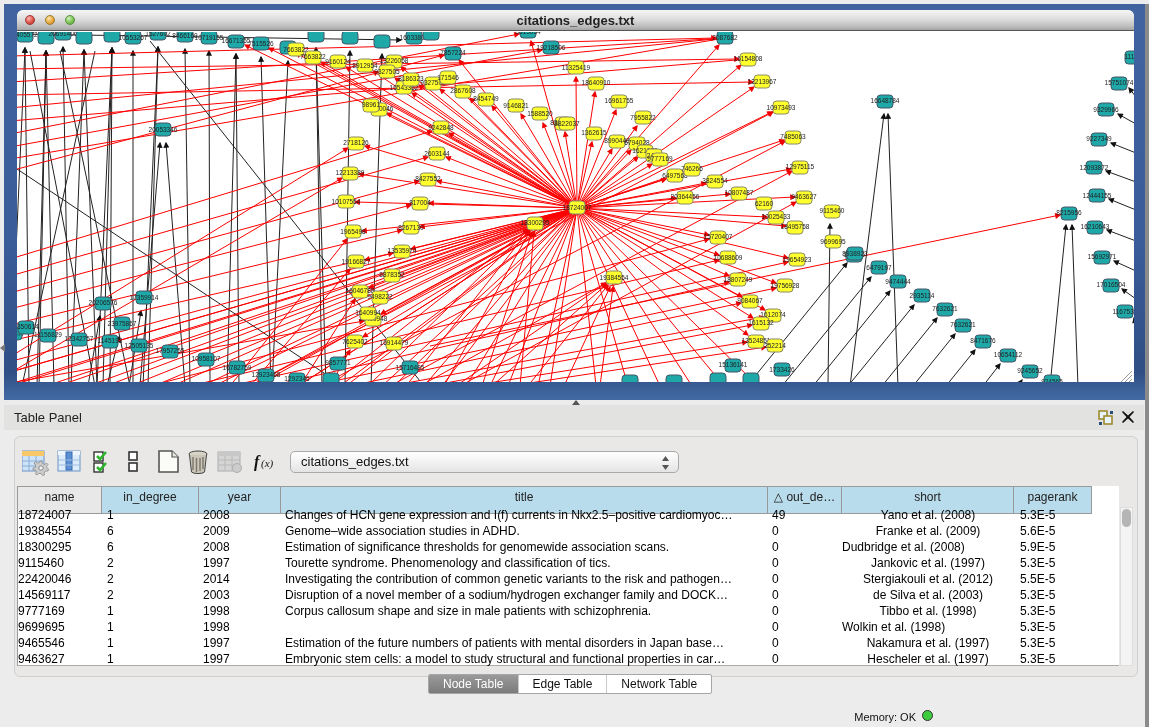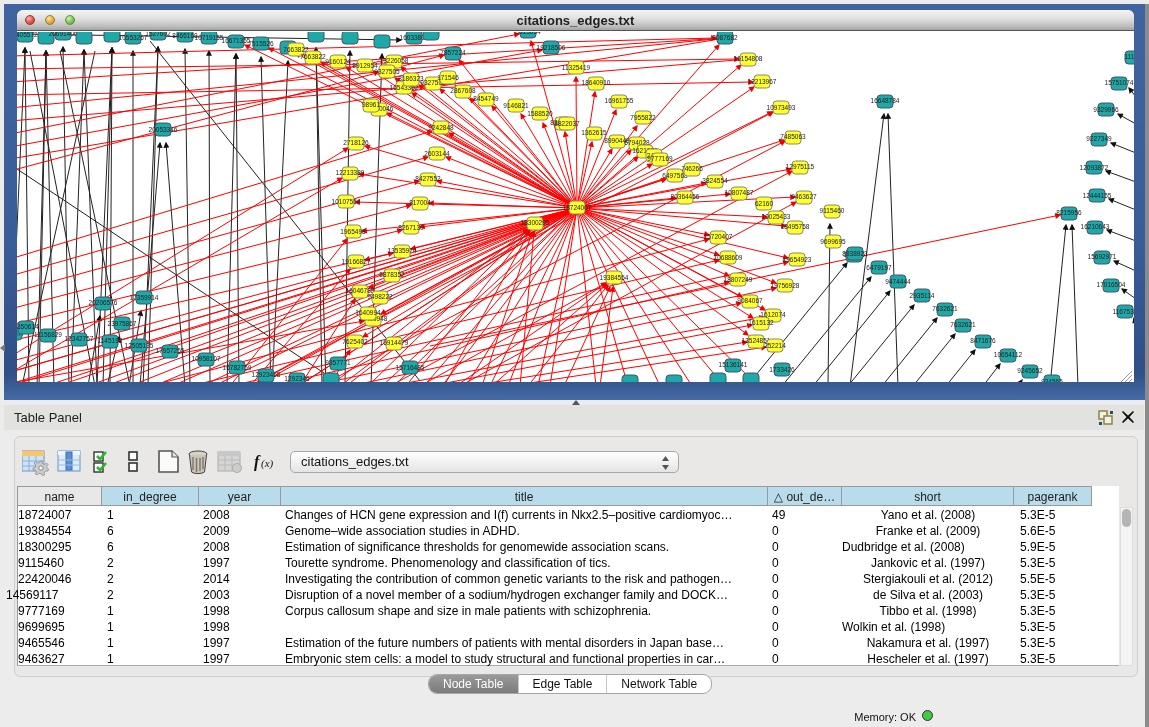--- a/index.html
+++ b/index.html
@@ -9,28 +9,28 @@
 .tl{position:absolute;top:4.5px;width:10px;height:10px;border-radius:50%;}
 #graphwrap{position:absolute;left:0;top:22px;width:1117px;height:352px;background:#fff}
 #split{position:absolute;left:0;top:400px;width:1149px;height:5px;background:#ececec}
 #tph{position:absolute;left:4px;top:405px;width:1140px;height:25px;background:#e2e2e1;color:#222;font-size:13px}
 #tph .t{position:absolute;left:10px;top:5px}
 #panel{position:absolute;left:14px;top:436px;width:1124px;height:241px;background:#e9e8e7;border:1px solid #cfcfce;border-radius:6px}
 #toolbar{position:absolute;left:0;top:0;width:100%;height:44px}
 #dd{position:absolute;left:275px;top:14px;width:389px;height:22px;background:linear-gradient(180deg,#fff,#efefef 60%,#e4e4e4);border:1px solid #a9a9a9;border-radius:5px;font-size:13px;color:#111;line-height:20px;padding-left:10px}
 #tablebg{position:absolute;left:17px;top:486px;width:1102px;height:180px;background:#fff;border-left:1px solid #999;border-bottom:1px solid #aaa}
 .thead{position:absolute;left:0px;top:486px;width:1149px;height:20px}
-.hc{position:absolute;top:0;height:20px;font-size:12px;color:#222;text-align:center;line-height:20px;border:1px solid #999;border-left:none}
+.hc{position:absolute;top:0;height:28px;font-size:12px;color:#222;text-align:center;line-height:20px;border:1px solid #999;border-left:none}
 .hc.g{background:#e8e8e8;border-left:1px solid #999}
 .hc.b{background:#b9dcec}
 .trow{position:absolute;left:0;width:1104px;height:16px;font-size:12px;color:#000}
 .tc{position:absolute;top:0;white-space:nowrap;line-height:16px}
 #sbar{position:absolute;left:1120px;top:507px;width:13px;height:159px;background:#f4f4f4;border:1px solid #ddd}
 #sthumb{position:absolute;left:1122px;top:509px;width:9px;height:18px;background:#b5b5b5;border-radius:5px}
-#tabs{position:absolute;left:428px;top:674px;height:20px;display:flex;border:1px solid #a6a6a6;border-radius:9px;overflow:hidden;background:#fff;font-size:12px}
+#tabs{position:absolute;left:428px;top:674px;height:20px;display:flex;border:1px solid #a6a6a6;border-radius:2px;overflow:hidden;background:#fff;font-size:12px}
 .tab{padding:0 14px;line-height:19px;color:#111;border-left:1px solid #c9c9c9}
 .tab.sel{background:linear-gradient(180deg,#9a9a9a,#7b7b7b);color:#fff;border-left:none}
 #status{position:absolute;left:0;top:700px;width:948px;height:27px;background:#ececec}
 #mem{position:absolute;right:32px;top:11px;font-size:11px;color:#111}
 #memdot{position:absolute;right:15px;top:10px;width:11px;height:11px;border-radius:50%;background:#3ecb3e;border:1.5px solid #333}
 #redge{position:absolute;right:0;top:4px;width:4px;height:723px;background:#8b8b8b}
 </style></head><body>
 <div id="frame">
  <div id="win">
   <div id="graphwrap"><svg id="graph" width="1117" height="352" viewBox="17 31 1117 352">
@@ -668,21 +668,21 @@
 <div class="trow" style="top:571px">
     <div class="tc" style="left:18px">22420046</div>
     <div class="tc" style="left:107px">2</div>
     <div class="tc" style="left:203px">2014</div>
     <div class="tc" style="left:285px">Investigating the contribution of common genetic variants to the risk and pathogen…</div>
     <div class="tc" style="left:772px">0</div>
     <div class="tc" style="left:842px;width:172px;text-align:center">Stergiakouli et al. (2012)</div>
     <div class="tc" style="left:1020px">5.5E-5</div>
   </div>
 <div class="trow" style="top:587px">
-    <div class="tc" style="left:6px">14569117</div>
+    <div class="tc" style="left:18px">14569117</div>
     <div class="tc" style="left:107px">2</div>
     <div class="tc" style="left:203px">2003</div>
     <div class="tc" style="left:285px">Disruption of a novel member of a sodium/hydrogen exchanger family and DOCK…</div>
     <div class="tc" style="left:772px">0</div>
     <div class="tc" style="left:842px;width:172px;text-align:center">de Silva et al. (2003)</div>
     <div class="tc" style="left:1020px">5.3E-5</div>
   </div>
 <div class="trow" style="top:603px">
     <div class="tc" style="left:18px">9777169</div>
     <div class="tc" style="left:107px">1</div>

